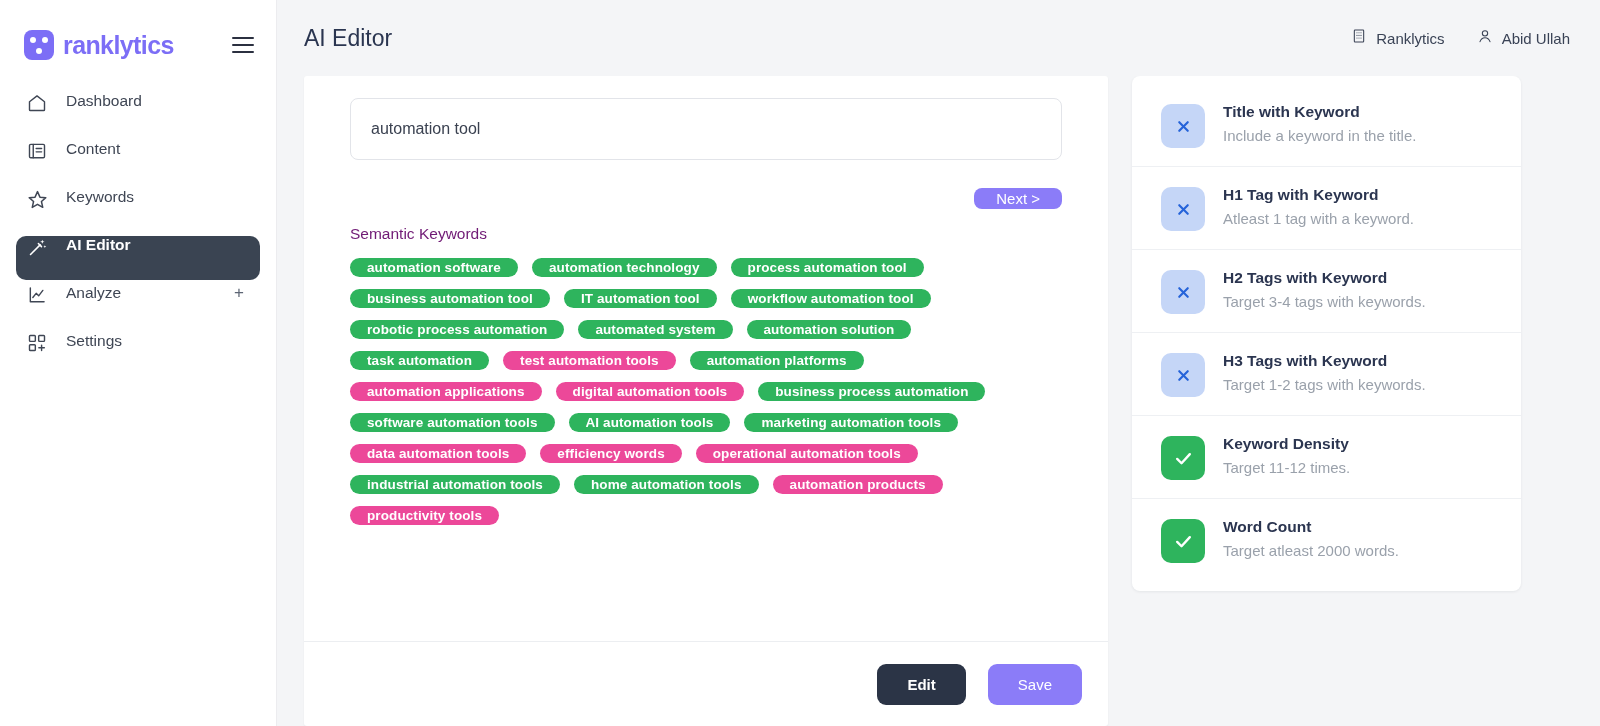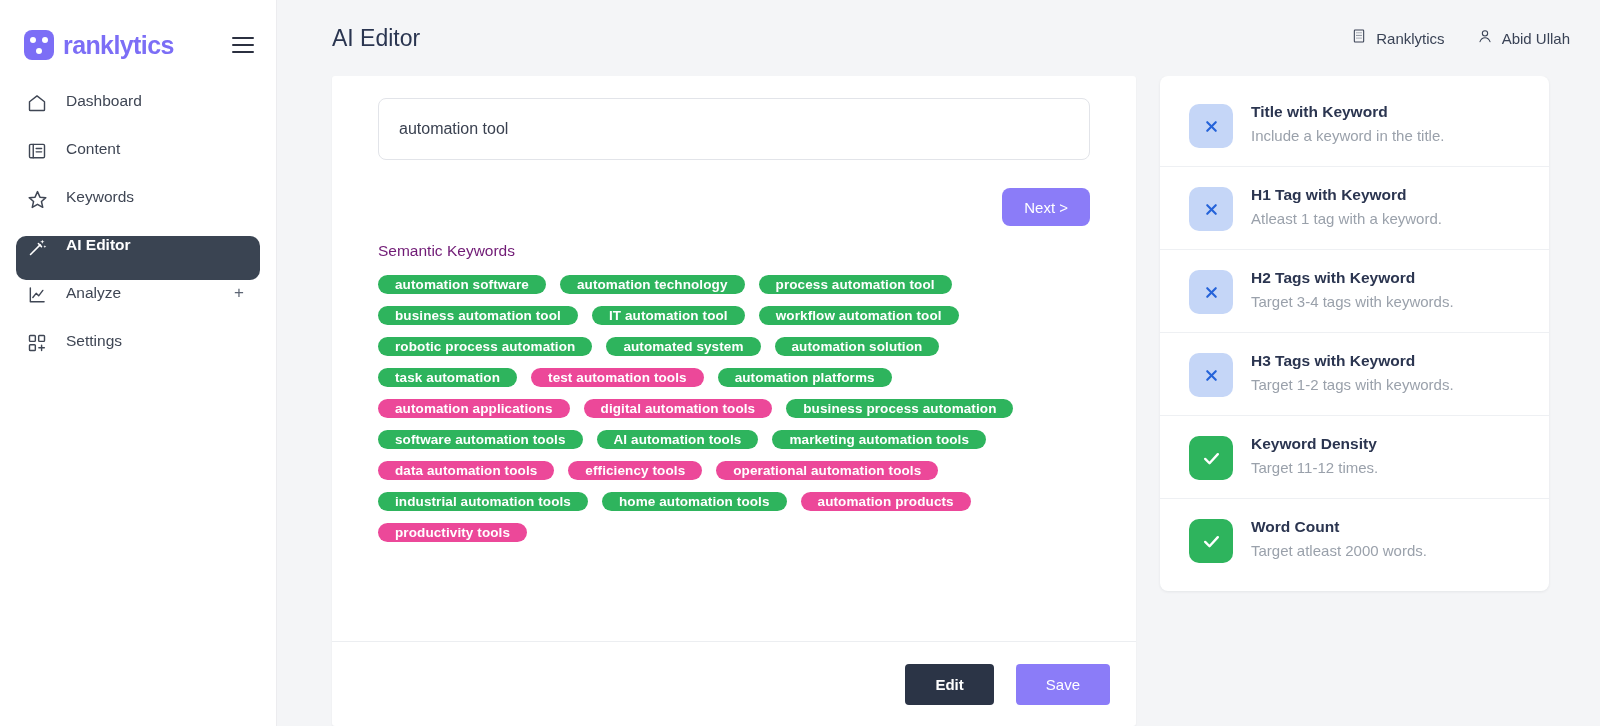--- a/index.html
+++ b/index.html
@@ -3,21 +3,21 @@
 <meta charset="utf-8">
 <title>Ranklytics — AI Editor</title>
 <style>
   * { box-sizing: border-box; margin: 0; padding: 0; }
   html, body {
     width: 1600px; height: 726px;
     font-family: "Liberation Sans", sans-serif;
     background: #f4f5f7;
     overflow: hidden;
   }
-  .app { display: flex; width: 1600px; height: 726px; gap: 28px; }
+  .app { display: flex; width: 1600px; height: 726px; }
 
   
   .sidebar {
     width: 277px; min-width: 277px; height: 726px;
     background: #ffffff;
     border-right: 1px solid #ececef;
     display: flex; flex-direction: column;
     padding-top: 14px;
   }
   .brand-row {
@@ -98,21 +98,21 @@
     border: 1px solid #e2e4e9; border-radius: 8px;
     padding: 0 20px;
     font-size: 16px; color: #3a4150;
     font-family: "Liberation Sans", sans-serif;
     outline: none; background: #fff;
   }
   .next-row { display: flex; justify-content: flex-end; margin-top: 28px; }
   .next-btn {
     background: #8b7cf8; color: #ffffff;
     border: none; border-radius: 8px;
-    height: 38px; padding: 0 22px;
+    height: 21px; padding: 0 22px;
     font-size: 15px; font-family: "Liberation Sans", sans-serif;
     cursor: pointer;
   }
   .sec-title { margin-top: 16px; font-size: 15.5px; color: #701a75; }
 
   .chips { margin-top: 15px; display: flex; flex-wrap: wrap; gap: 12px 14px; max-width: 660px; }
   .chip {
     border-radius: 16px; height: 19px;
     padding: 0 17px;
     display: inline-flex; align-items: center;
@@ -122,21 +122,21 @@
   .chip.on  { background: #2eb45d; }
   .chip.off { background: #ec4899; }
 
   .editor-footer {
     border-top: 1px solid #eceef1;
     height: 85px; min-height: 85px;
     display: flex; align-items: center; justify-content: flex-end;
     padding-right: 26px; gap: 22px;
   }
   .btn {
-    border: none; border-radius: 4px;
+    border: none; border-radius: 9px;
     height: 41px; padding: 0 30px;
     font-size: 15px; color: #fff; cursor: pointer;
     font-family: "Liberation Sans", sans-serif;
   }
   .btn.edit { background: #2b3446; font-weight: 600; }
   .btn.save { background: #8b7cf8; }
 
   
   .check-panel {
     width: 389px; min-width: 389px;
@@ -349,21 +349,21 @@
               <span class="chip on">
                 <span>AI automation tools</span>
               </span>
               <span class="chip on">
                 <span>marketing automation tools</span>
               </span>
               <span class="chip off">
                 <span>data automation tools</span>
               </span>
               <span class="chip off">
-                <span>efficiency tools</span>
+                <span>efficiency words</span>
               </span>
               <span class="chip off">
                 <span>operational automation tools</span>
               </span>
               <span class="chip on">
                 <span>industrial automation tools</span>
               </span>
               <span class="chip on">
                 <span>home automation tools</span>
               </span>

